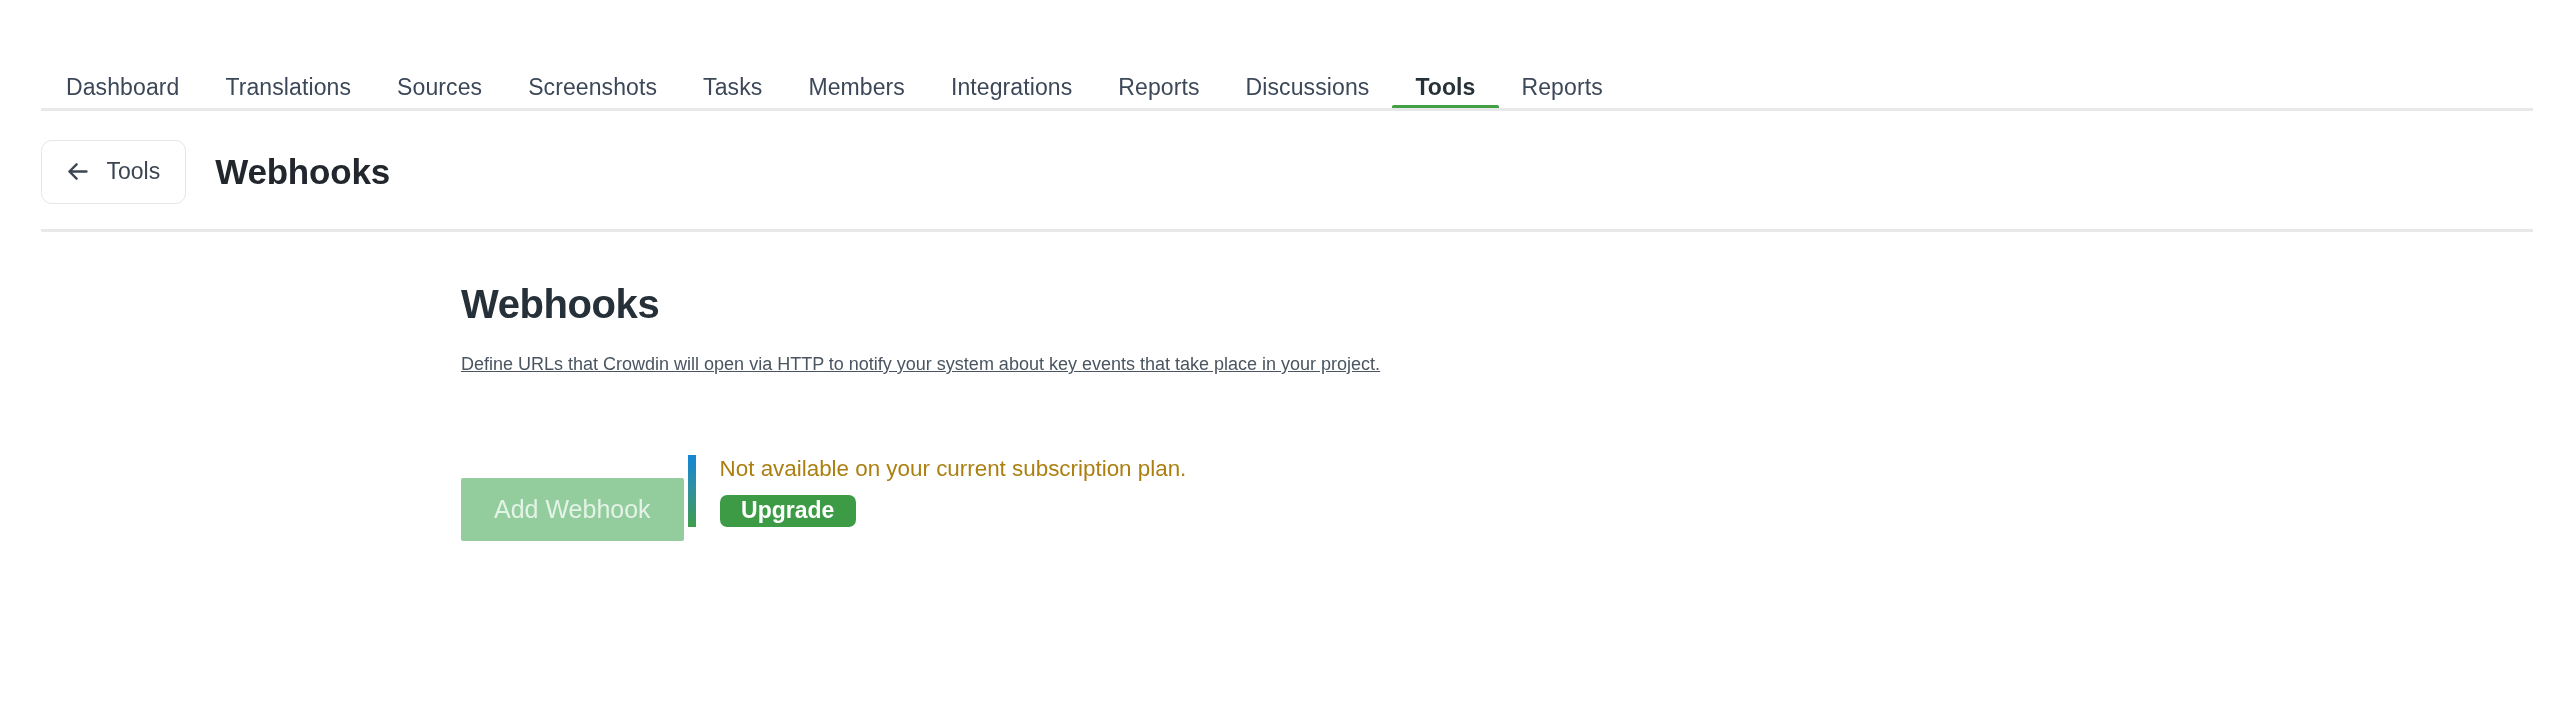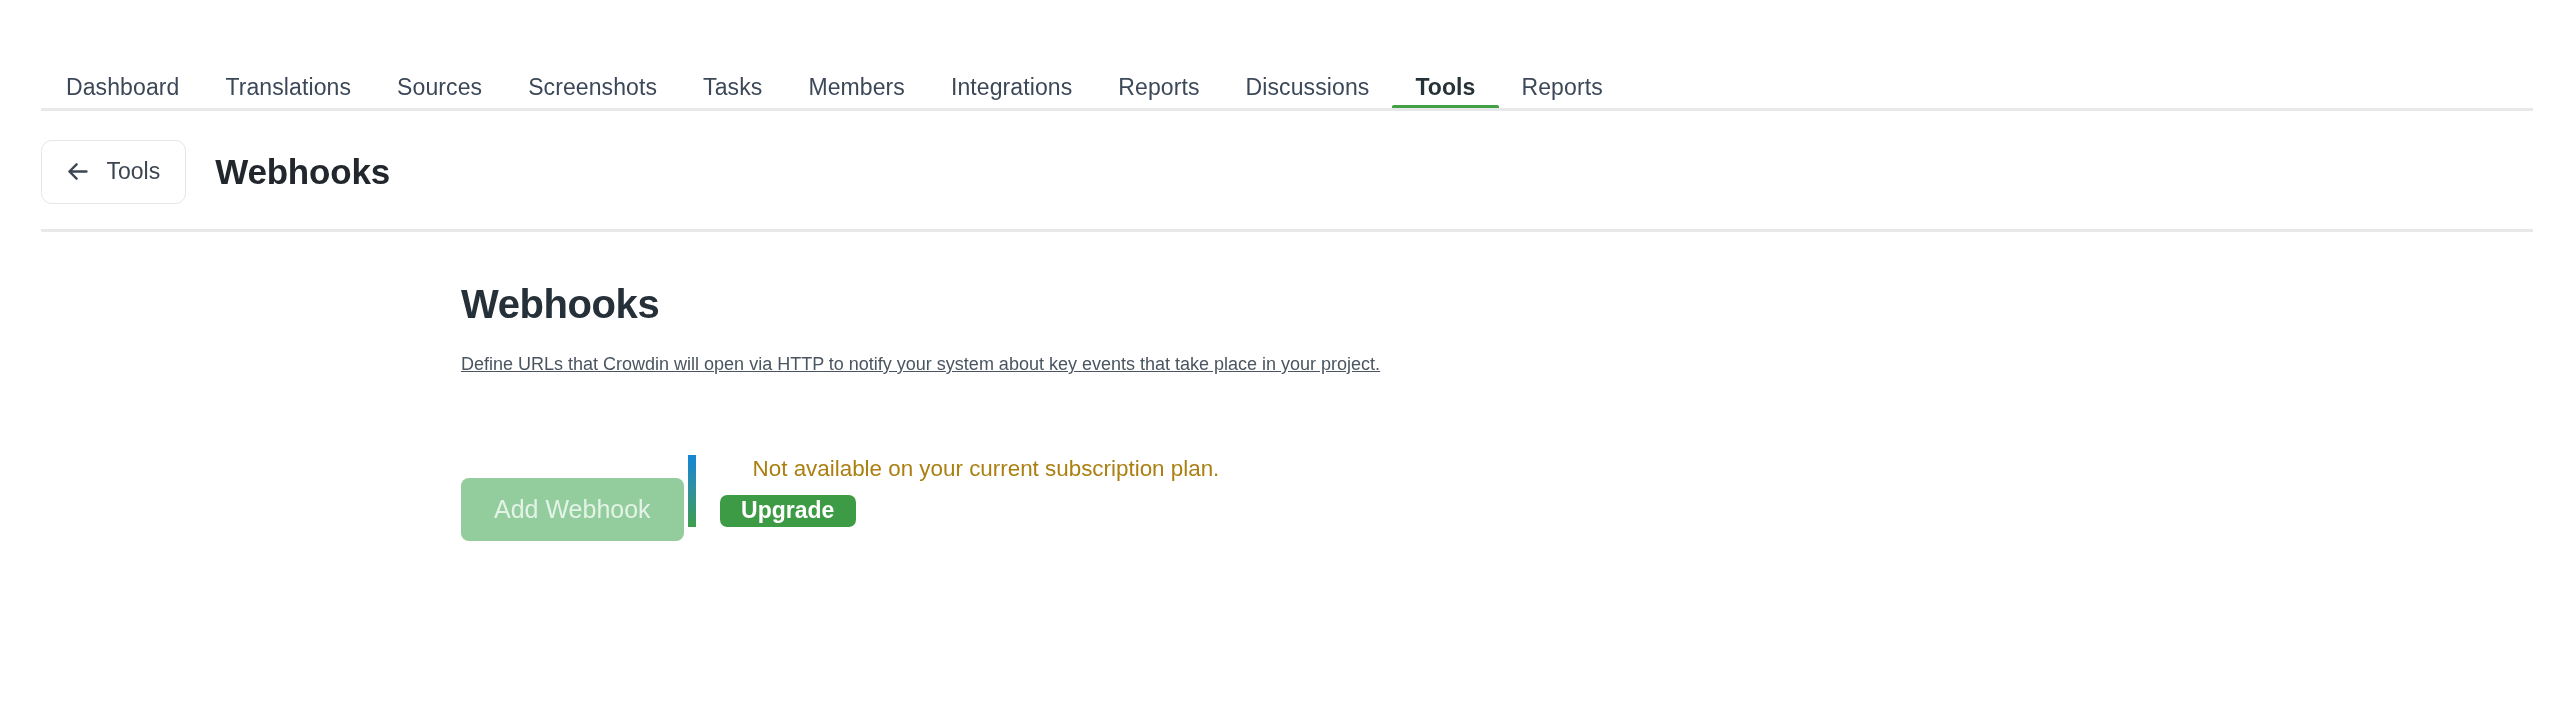--- a/index.html
+++ b/index.html
@@ -156,21 +156,21 @@
     margin-bottom: 35px;
     white-space: nowrap;
     text-decoration: underline;
   }
 
   .btn {
     display: inline-flex;
     align-items: center;
     justify-content: center;
     border: none;
-    border-radius: 8px;
+    border-radius: 2px;
     font-family: inherit;
     cursor: pointer;
     white-space: nowrap;
   }
 
   .btn-add-webhook {
     height: 63px;
     padding: 0 33px;
     font-size: 25px;
     background: #93cd9d;
@@ -194,21 +194,20 @@
     width: 8px;
     background: linear-gradient(180deg, #1486d4 0%, #2e8fa3 45%, #3f9e4a 100%);
   }
 
   .notice-text {
     font-size: 22.4px;
     color: #ab7f10;
     line-height: 1.25;
     margin-bottom: 11.6px;
     white-space: nowrap;
-    margin-left: 33px;
   }
 
   .btn-upgrade {
     height: 32px;
     padding: 0 21.5px;
     font-size: 23px;
     font-weight: 600;
     background: #3d9b46;
     color: #ffffff;
     border-radius: 7.2px;

